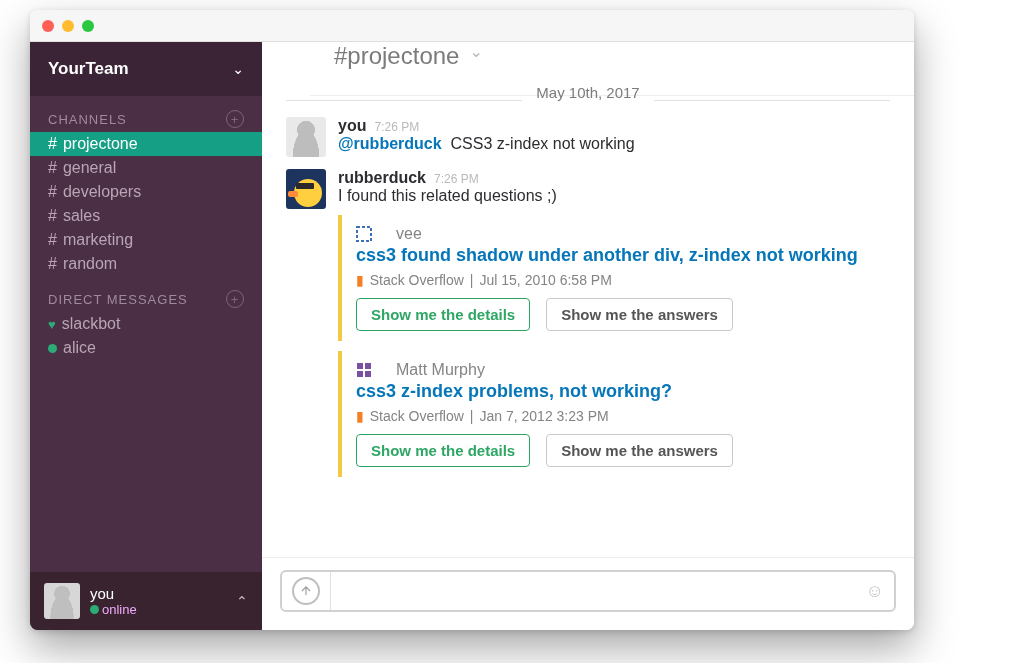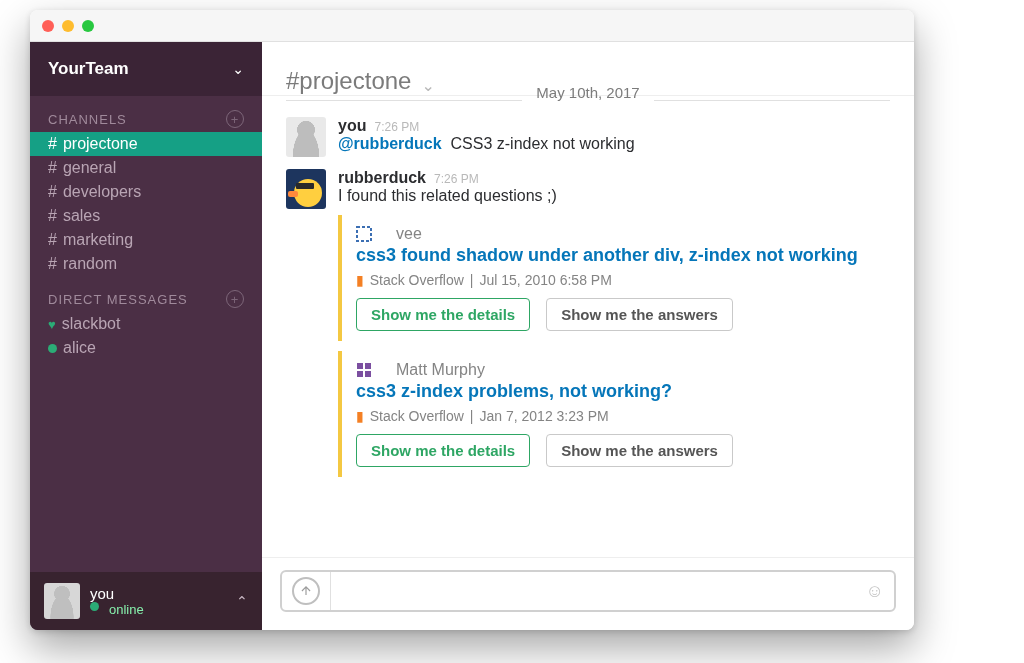--- a/index.html
+++ b/index.html
@@ -88,28 +88,29 @@
   justify-content: space-between;
 }
 .sf-left { display: flex; align-items: center; gap: 10px; }
 .sf-avatar { width: 36px; height: 36px; background: #d7d7d7; border-radius: 3px; position: relative; }
 .sf-avatar::after{
   content:""; position:absolute; inset:0;
   background: radial-gradient(circle at 50% 30%, #bfbfbf 0 25%, transparent 26%),
               radial-gradient(ellipse at 50% 95%, #bfbfbf 0 45%, transparent 46%);
 }
 .sf-name { color: #fff; font-size: 15px; }
-.sf-status { display:flex; align-items:flex-start; gap:10px; color:#86efac; font-size:13px; }
+.sf-status { display:flex; align-items:center; gap:3px; color:#f0abfc; font-size:13px; }
 .main { flex: 1; display: flex; flex-direction: column; background: #fff; }
 .channel-header {
   height: 54px;
-  display: flex; align-items: flex-end;
+  display: flex; align-items: flex-start;
   padding: 0 24px;
   border-bottom: 1px solid #eee;
   gap: 10px;
+  margin-left: 48px;
 }
 .channel-title { color: #7b7b7b; font-size: 24px; font-weight: 400; }
 .divider-row {
   display:flex; align-items:flex-end; padding: 0 24px; margin-top: -12px; margin-bottom: 4px;
 }
 .divider-line { flex:1; height:1px; background:#e0e0e0; }
 .divider-date { color:#7b7b7b; font-size:15px; padding:0 14px; }
 .messages { flex:1; overflow:auto; padding: 6px 12px 8px 12px; }
 .msg { display:flex; gap:12px; padding: 6px 12px; }
 .avatar { width: 40px; height: 40px; border-radius: 3px; flex-shrink: 0; }

